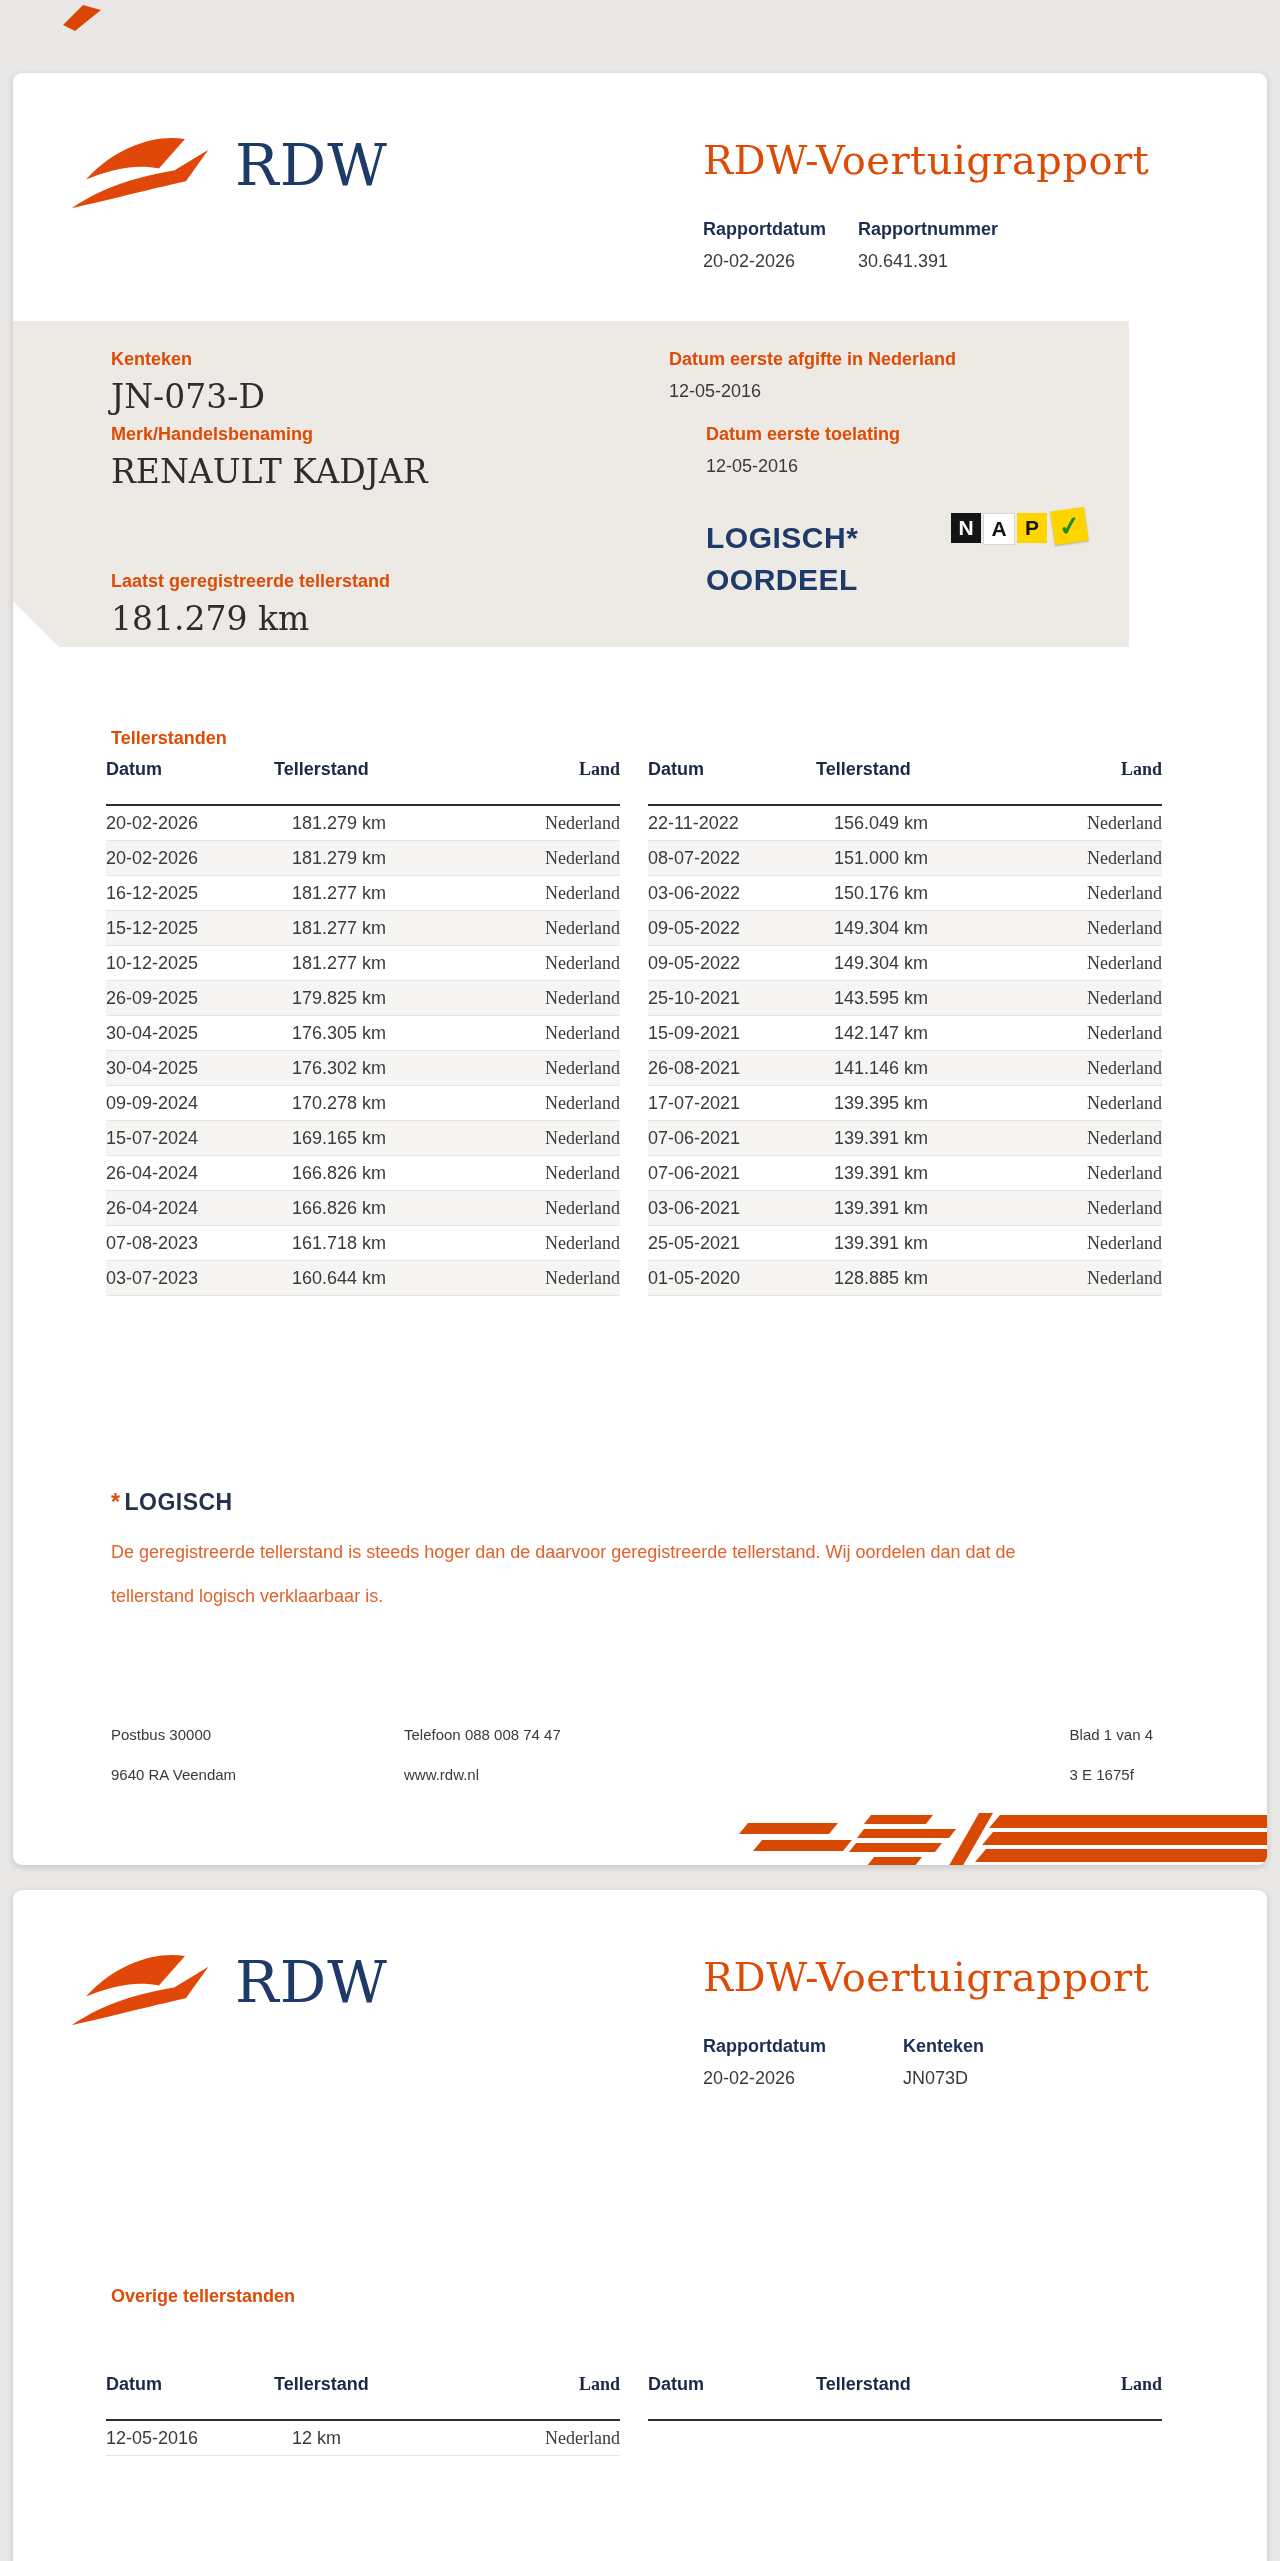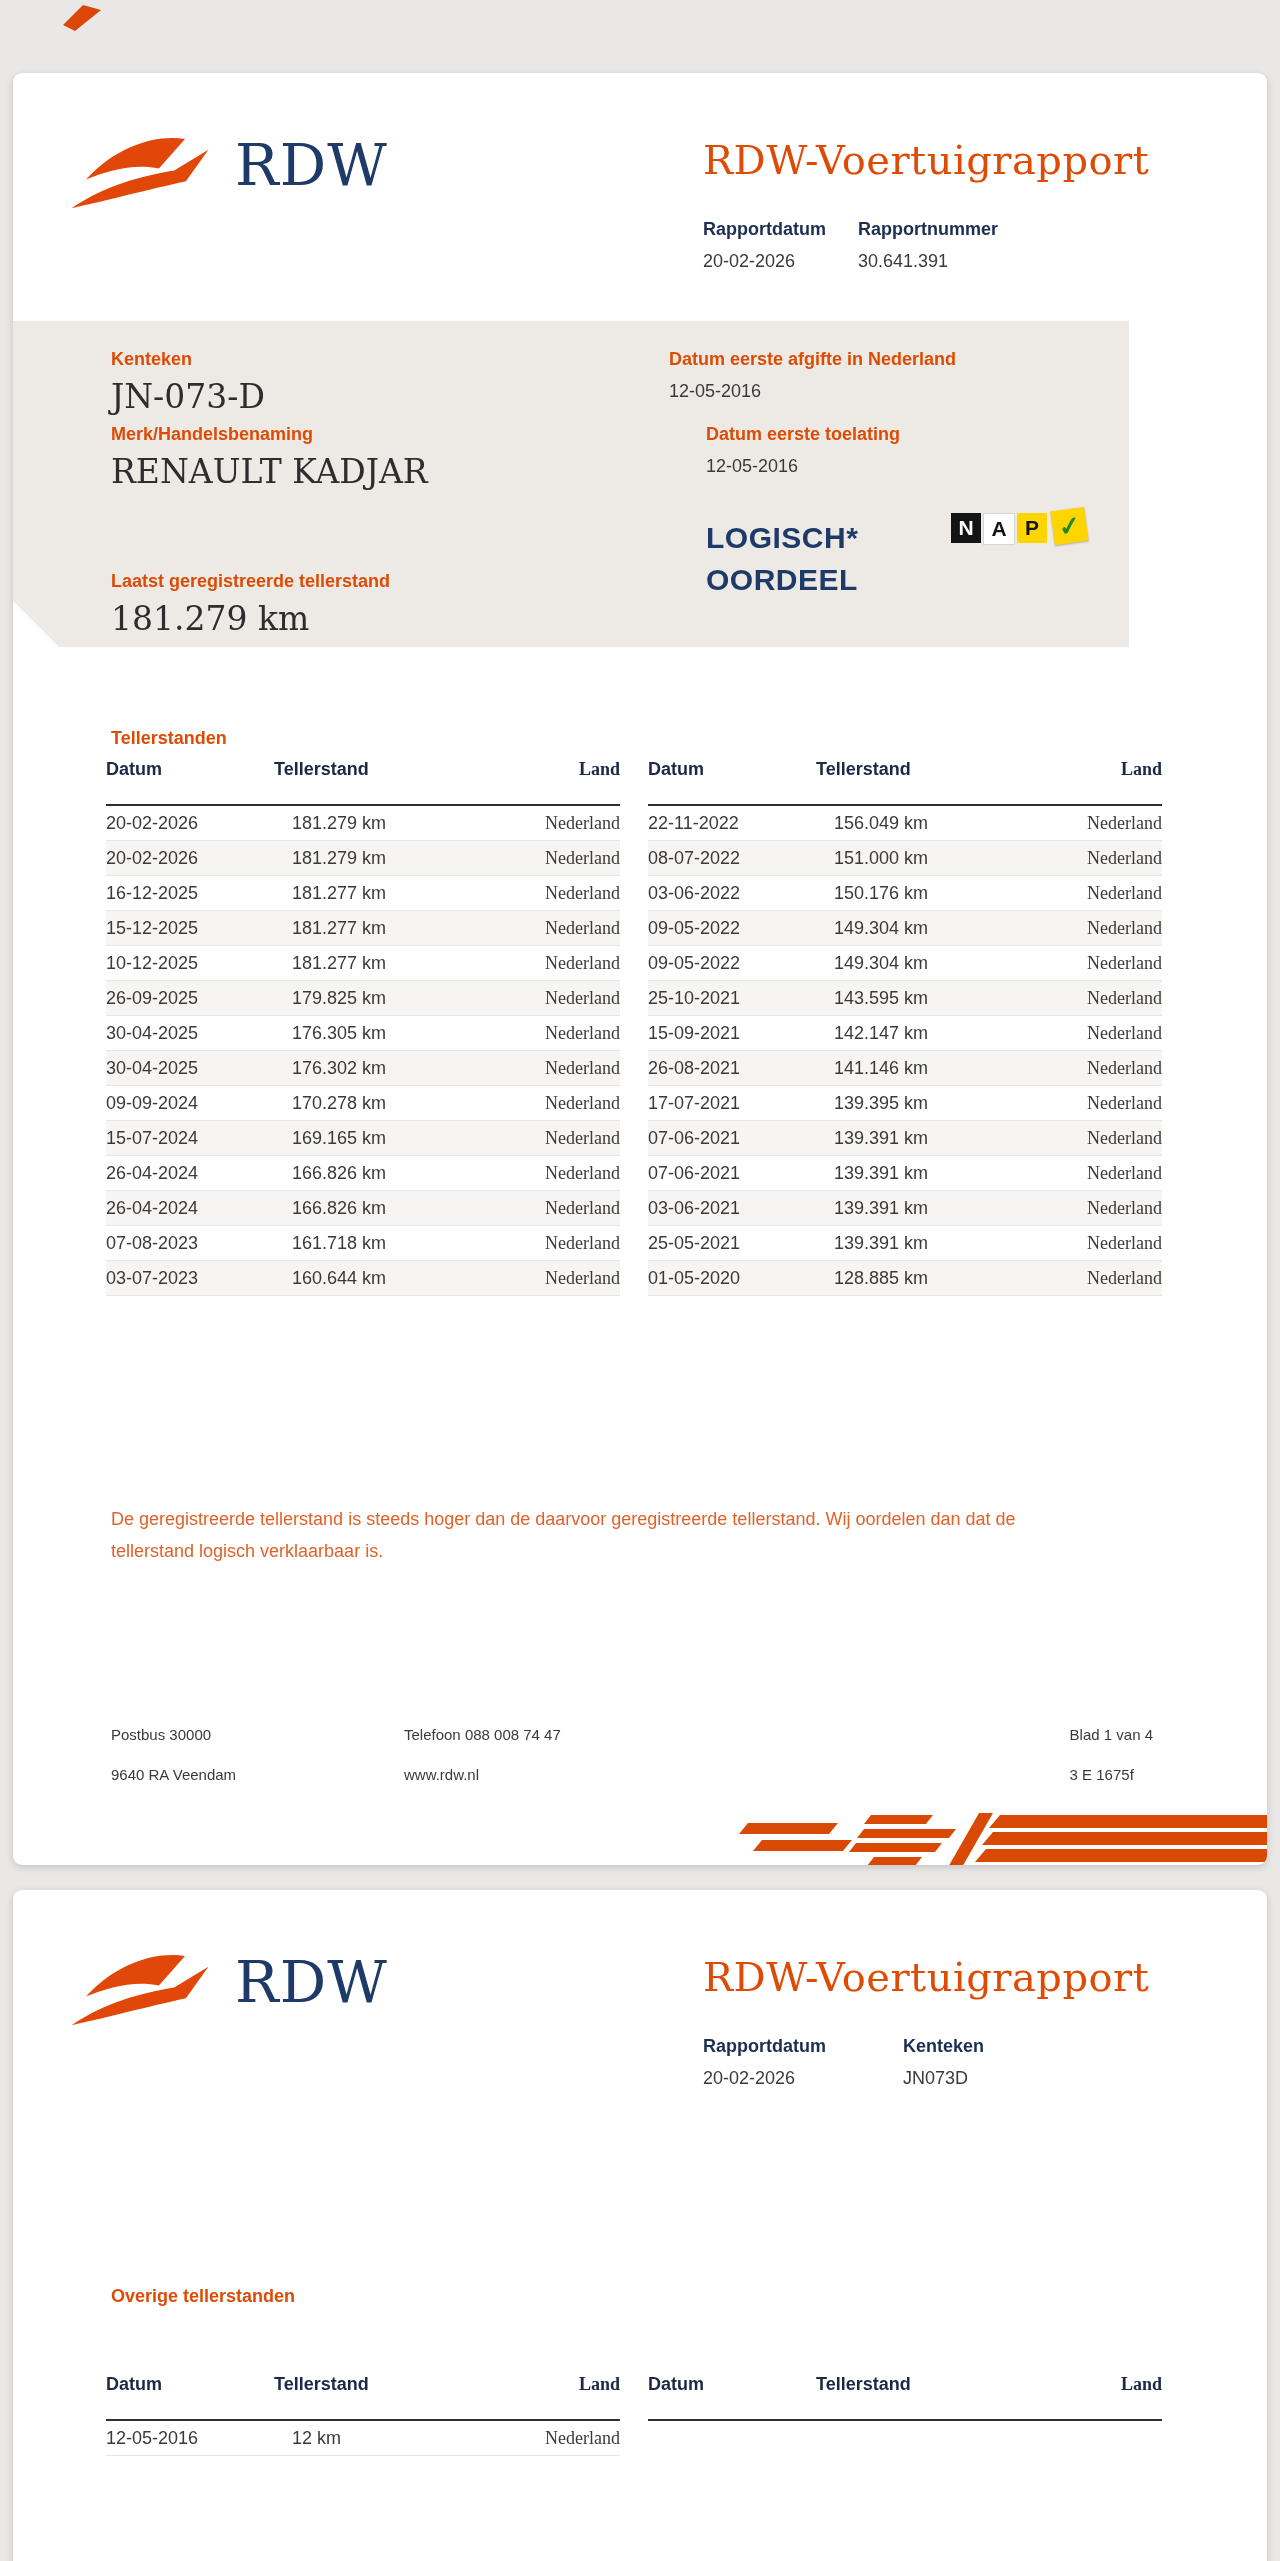--- a/index.html
+++ b/index.html
@@ -58,21 +58,21 @@
   .th{font-weight:bold;color:#1b2947;}
   .trow{height:34px;align-items:center;color:#3a3a3a;border-bottom:1px solid #e8e6e3;}
   .trow:nth-child(even){background:#f6f5f3;}
   .trow .c1{padding-left:18px;}
   .c2{text-align:right;font-family:Liberation Serif, serif;}
 
   
   .note{position:absolute;left:98px;top:1416px;width:992px;}
   .note-title{font-size:23px;font-weight:bold;color:#25314f;letter-spacing:0.5px;}
   .note-ast{color:#dd4b05;margin-right:4px;}
-  .note-body{margin:14px 0 0 0;font-size:18px;line-height:32px;color:#e0622a;}
+  .note-body{margin:14px 0 0 0;font-size:18px;line-height:44px;color:#e0622a;}
 
   
   .footer-col{position:absolute;top:1642px;font-size:15px;color:#3a3a3a;line-height:40px;}
   .fc-left{left:98px;}
   .fc-mid{left:380px;margin-left:11px;}
   .fc-right{right:114px;}
 
   .deco{position:absolute;right:-4px;bottom:-6px;width:532px;height:58px;}
   .top-mark{position:absolute;left:57px;top:5px;width:44px;height:27px;}
 </style>
@@ -296,20 +296,21 @@
             <div class="trow">
               <div class="tcell c0">01-05-2020</div>
               <div class="tcell c1">128.885 km</div>
               <div class="tcell c2">Nederland</div>
             </div>
           </div>
       </div>
     </div>
 
     <section class="note">
+      <div class="note-title"><span class="note-ast">*</span><span>LOGISCH</span></div>
       <p class="note-body">De geregistreerde tellerstand is steeds hoger dan de daarvoor geregistreerde tellerstand. Wij oordelen dan dat de tellerstand logisch verklaarbaar is.</p>
     </section>
 
     <div class="footer-col fc-left">
       <div>Postbus 30000</div>
       <div>9640 RA Veendam</div>
     </div>
     <div class="footer-col fc-mid">
       <div>Telefoon 088 008 74 47</div>
       <div>www.rdw.nl</div>

